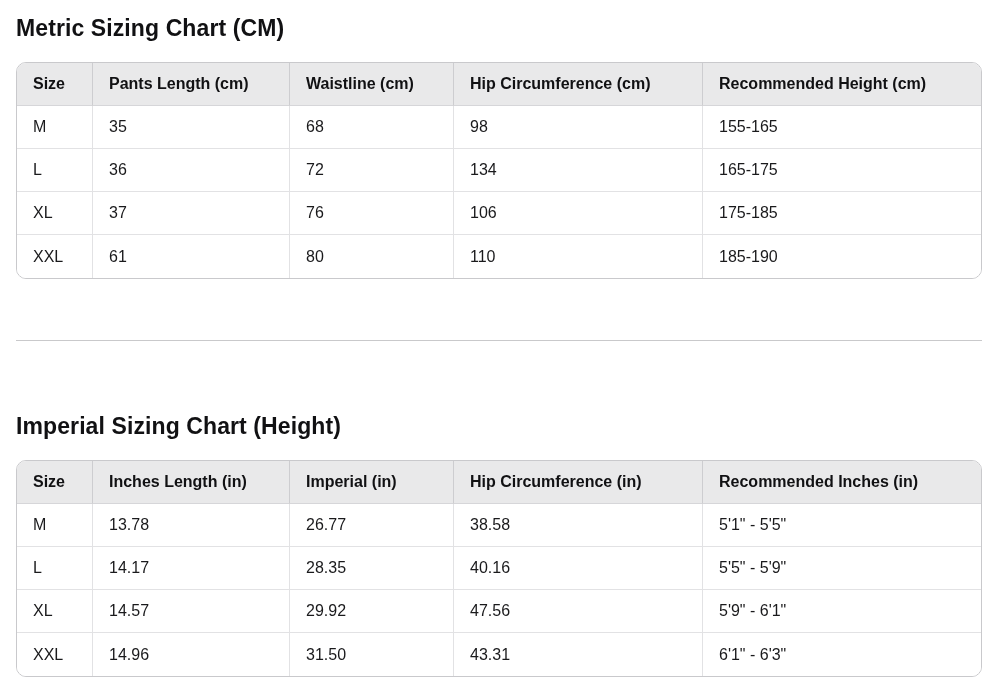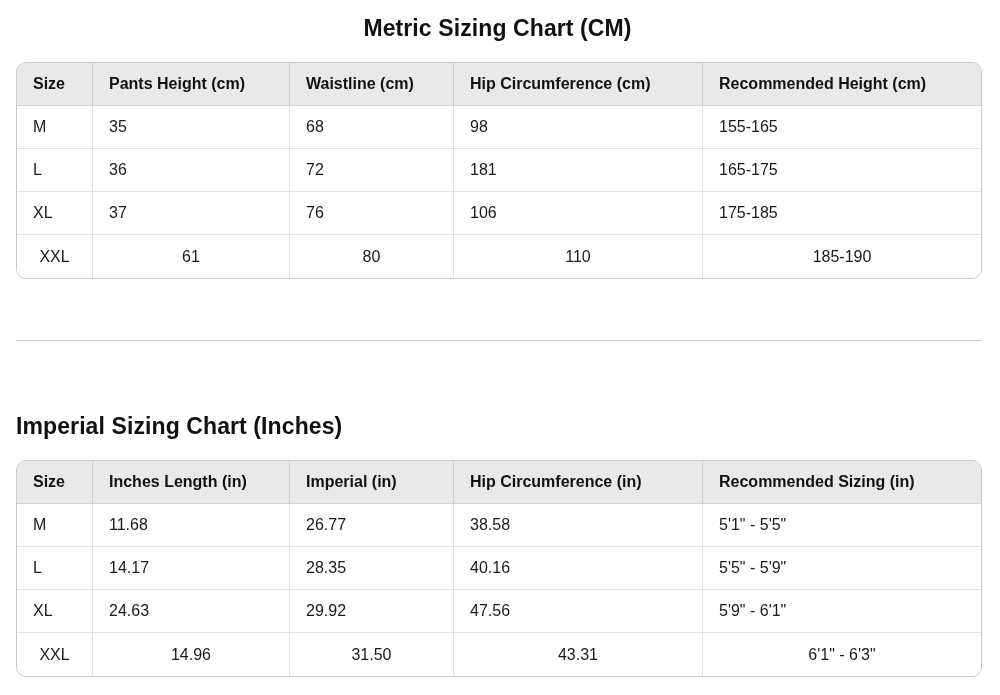--- a/index.html
+++ b/index.html
@@ -17,21 +17,21 @@
     overflow: hidden;
   }
   .section-title {
     margin: 0;
     font-size: 23px;
     line-height: 28px;
     font-weight: 700;
     color: #111113;
     letter-spacing: 0.1px;
   }
-  .section-title.metric { margin-top: 14px; text-align: center; }
+  .section-title.metric { margin-top: 14px; }
   .section-title.imperial { margin-top: 71px; }
 
   table.size-table {
     margin-top: 20px;
     width: 964px;
     table-layout: fixed;
     border-collapse: separate;
     border-spacing: 0;
     border: 1px solid #c9c9cc;
     border-radius: 10px;
@@ -57,21 +57,21 @@
   }
   table.size-table td {
     background: #ffffff;
     font-weight: 400;
     color: #1a1a1c;
     border-right: 1px solid #e2e2e4;
     border-bottom: 1px solid #e2e2e4;
   }
   table.size-table th:last-child,
   table.size-table td:last-child { border-right: none; }
-  table.size-table tr:last-child td { border-bottom: none; text-align: center; }
+  table.size-table tr:last-child td { border-bottom: none; }
 
   col.c-size   { width: 76px; }
   col.c-pants  { width: 197px; }
   col.c-waist  { width: 164px; }
   col.c-hip    { width: 249px; }
   col.c-height { width: 278px; }
 
   hr.section-divider {
     border: none;
     border-top: 1px solid #c9c9cb;
@@ -88,39 +88,39 @@
   <colgroup>
     <col class="c-size">
       <col class="c-pants">
       <col class="c-waist">
       <col class="c-hip">
       <col class="c-height">
   </colgroup>
   <thead>
     <tr>
       <th>Size</th>
-      <th>Pants Height (cm)</th>
+      <th>Pants Length (cm)</th>
       <th>Waistline (cm)</th>
       <th>Hip Circumference (cm)</th>
       <th>Recommended Height (cm)</th>
     </tr>
   </thead>
   <tbody>
     <tr>
       <td>M</td>
       <td>35</td>
       <td>68</td>
       <td>98</td>
       <td>155-165</td>
     </tr>
     <tr>
       <td>L</td>
       <td>36</td>
       <td>72</td>
-      <td>181</td>
+      <td>134</td>
       <td>165-175</td>
     </tr>
     <tr>
       <td>XL</td>
       <td>37</td>
       <td>76</td>
       <td>106</td>
       <td>175-185</td>
     </tr>
     <tr>
@@ -128,57 +128,57 @@
       <td>61</td>
       <td>80</td>
       <td>110</td>
       <td>185-190</td>
     </tr>
   </tbody>
 </table>
 
 <hr class="section-divider">
 
-<h2 class="section-title imperial">Imperial Sizing Chart (Inches)</h2>
+<h2 class="section-title imperial">Imperial Sizing Chart (Height)</h2>
 
 <table class="size-table">
   <colgroup>
     <col class="c-size">
       <col class="c-pants">
       <col class="c-waist">
       <col class="c-hip">
       <col class="c-height">
   </colgroup>
   <thead>
     <tr>
       <th>Size</th>
       <th>Inches Length (in)</th>
       <th>Imperial (in)</th>
       <th>Hip Circumference (in)</th>
-      <th>Recommended Sizing (in)</th>
+      <th>Recommended Inches (in)</th>
     </tr>
   </thead>
   <tbody>
     <tr>
       <td>M</td>
-      <td>11.68</td>
+      <td>13.78</td>
       <td>26.77</td>
       <td>38.58</td>
       <td>5'1" - 5'5"</td>
     </tr>
     <tr>
       <td>L</td>
       <td>14.17</td>
       <td>28.35</td>
       <td>40.16</td>
       <td>5'5" - 5'9"</td>
     </tr>
     <tr>
       <td>XL</td>
-      <td>24.63</td>
+      <td>14.57</td>
       <td>29.92</td>
       <td>47.56</td>
       <td>5'9" - 6'1"</td>
     </tr>
     <tr>
       <td>XXL</td>
       <td>14.96</td>
       <td>31.50</td>
       <td>43.31</td>
       <td>6'1" - 6'3"</td>

